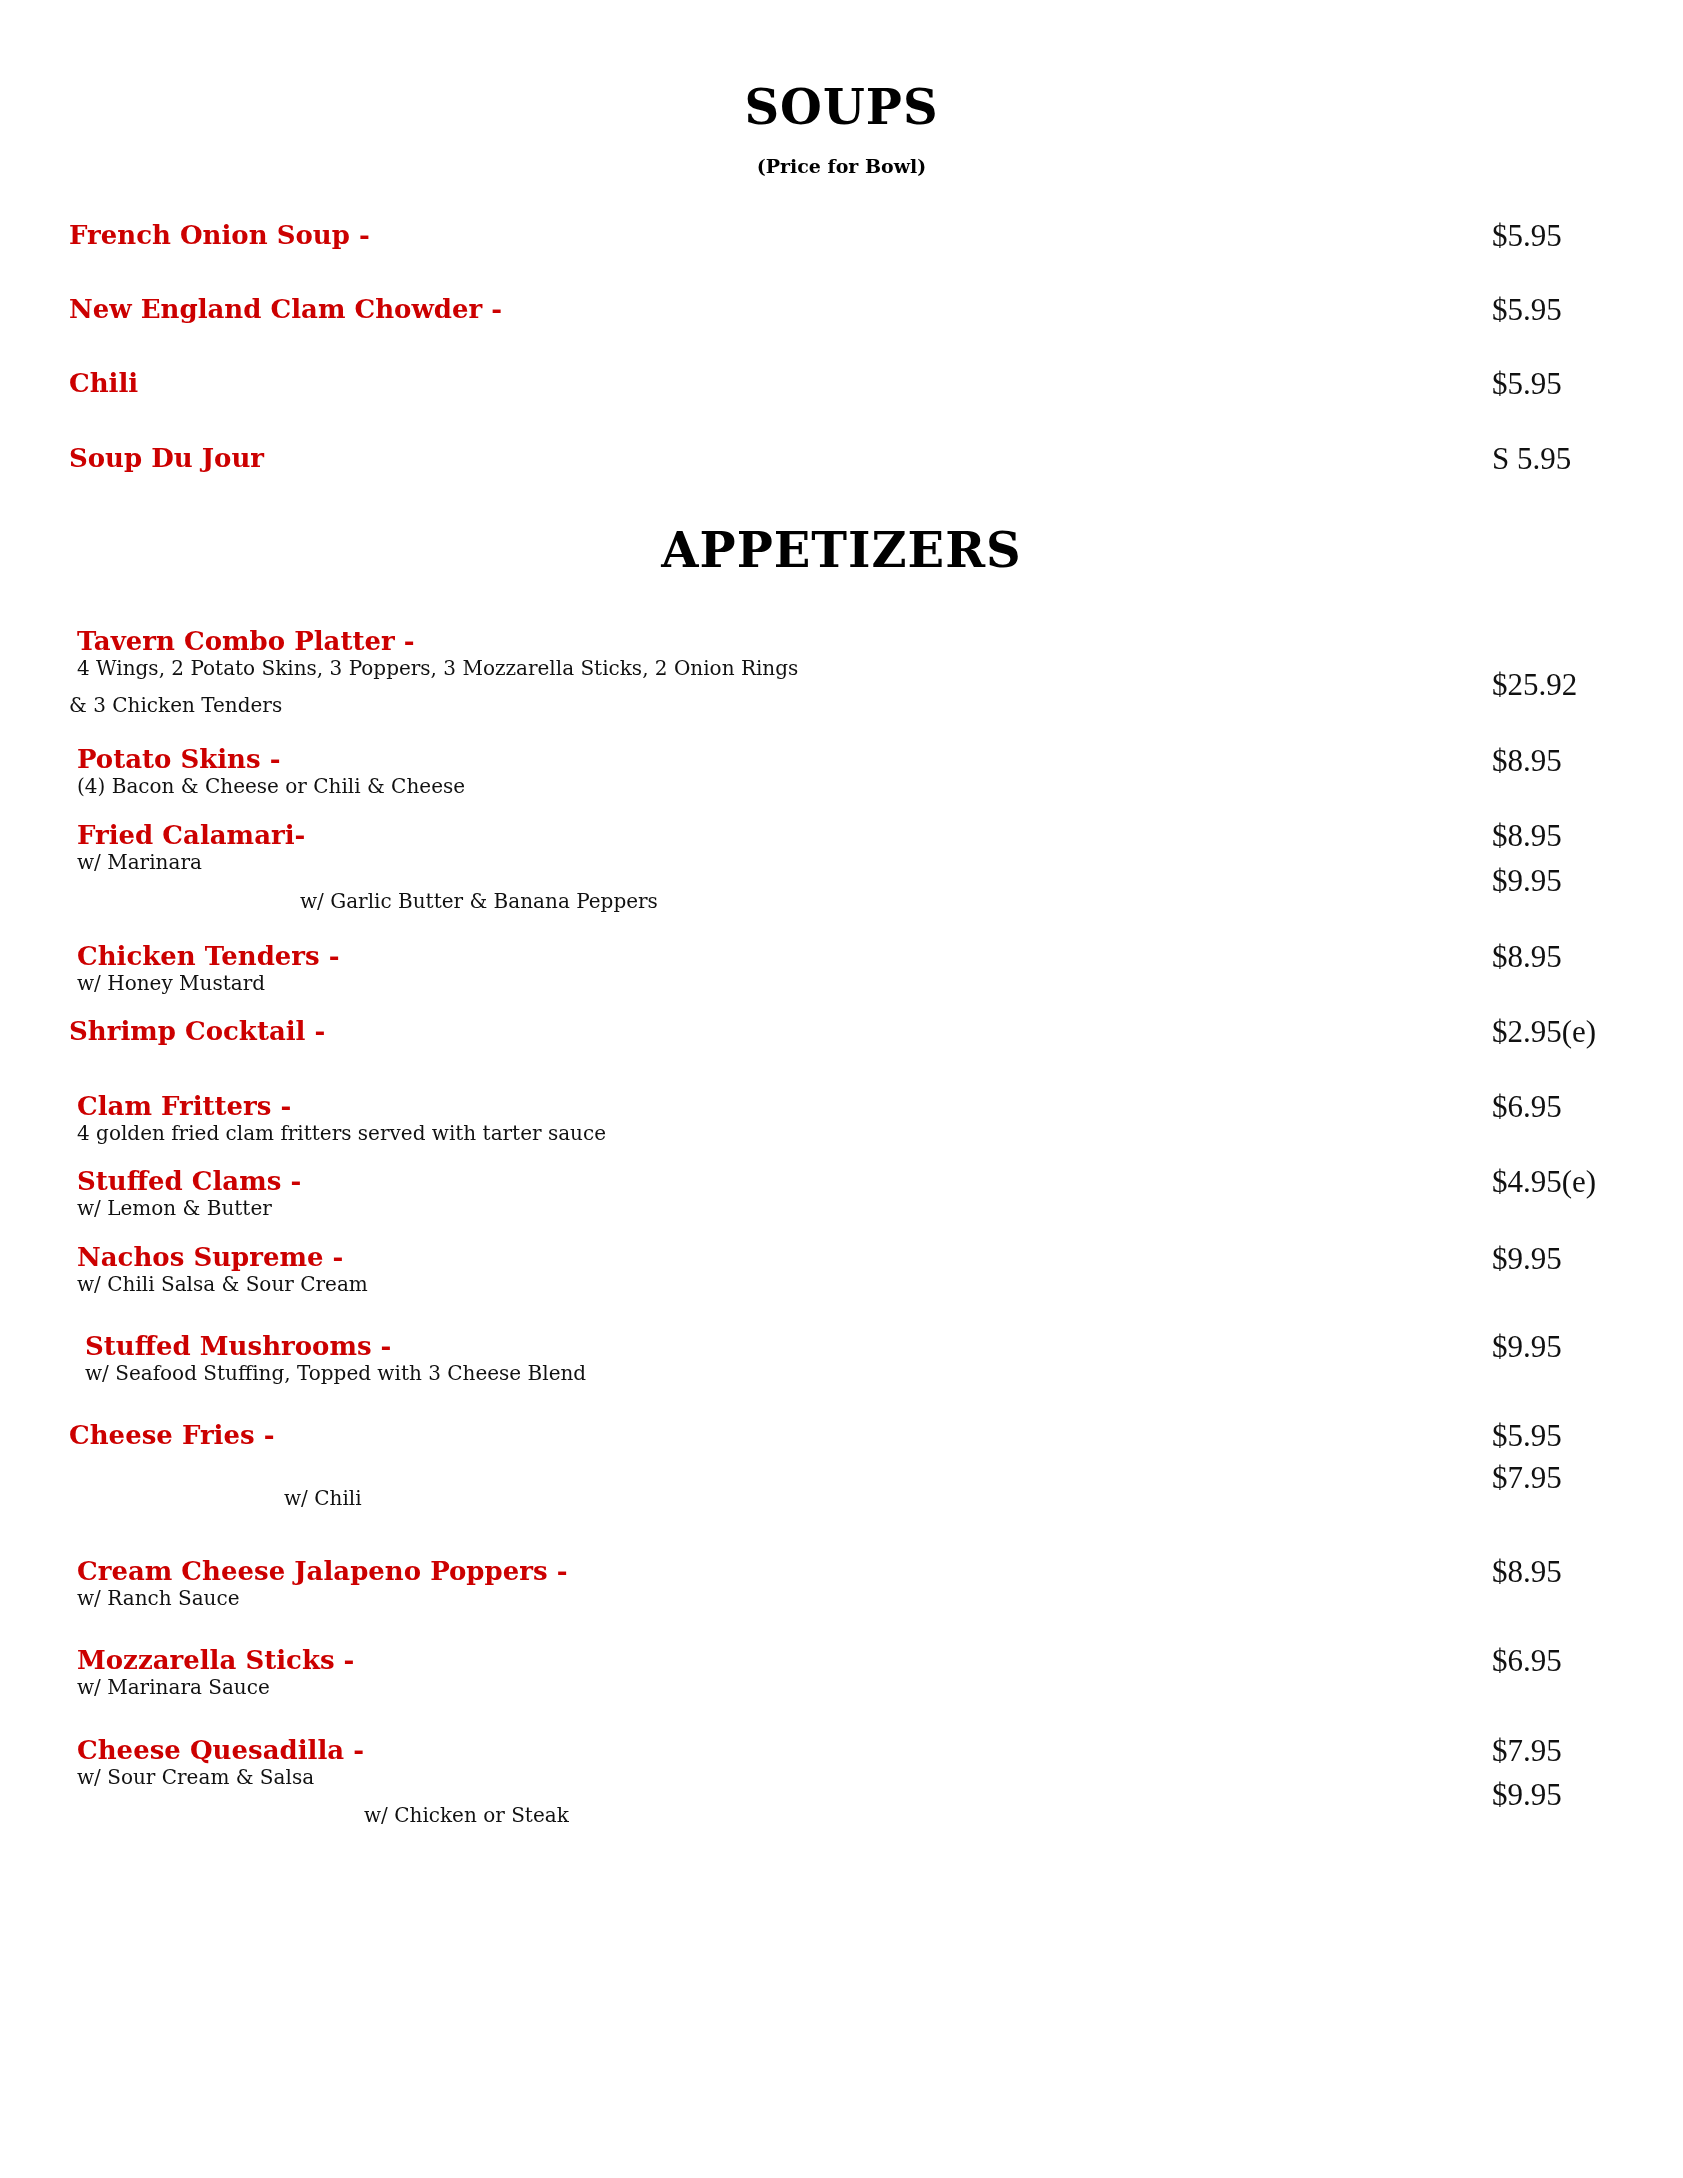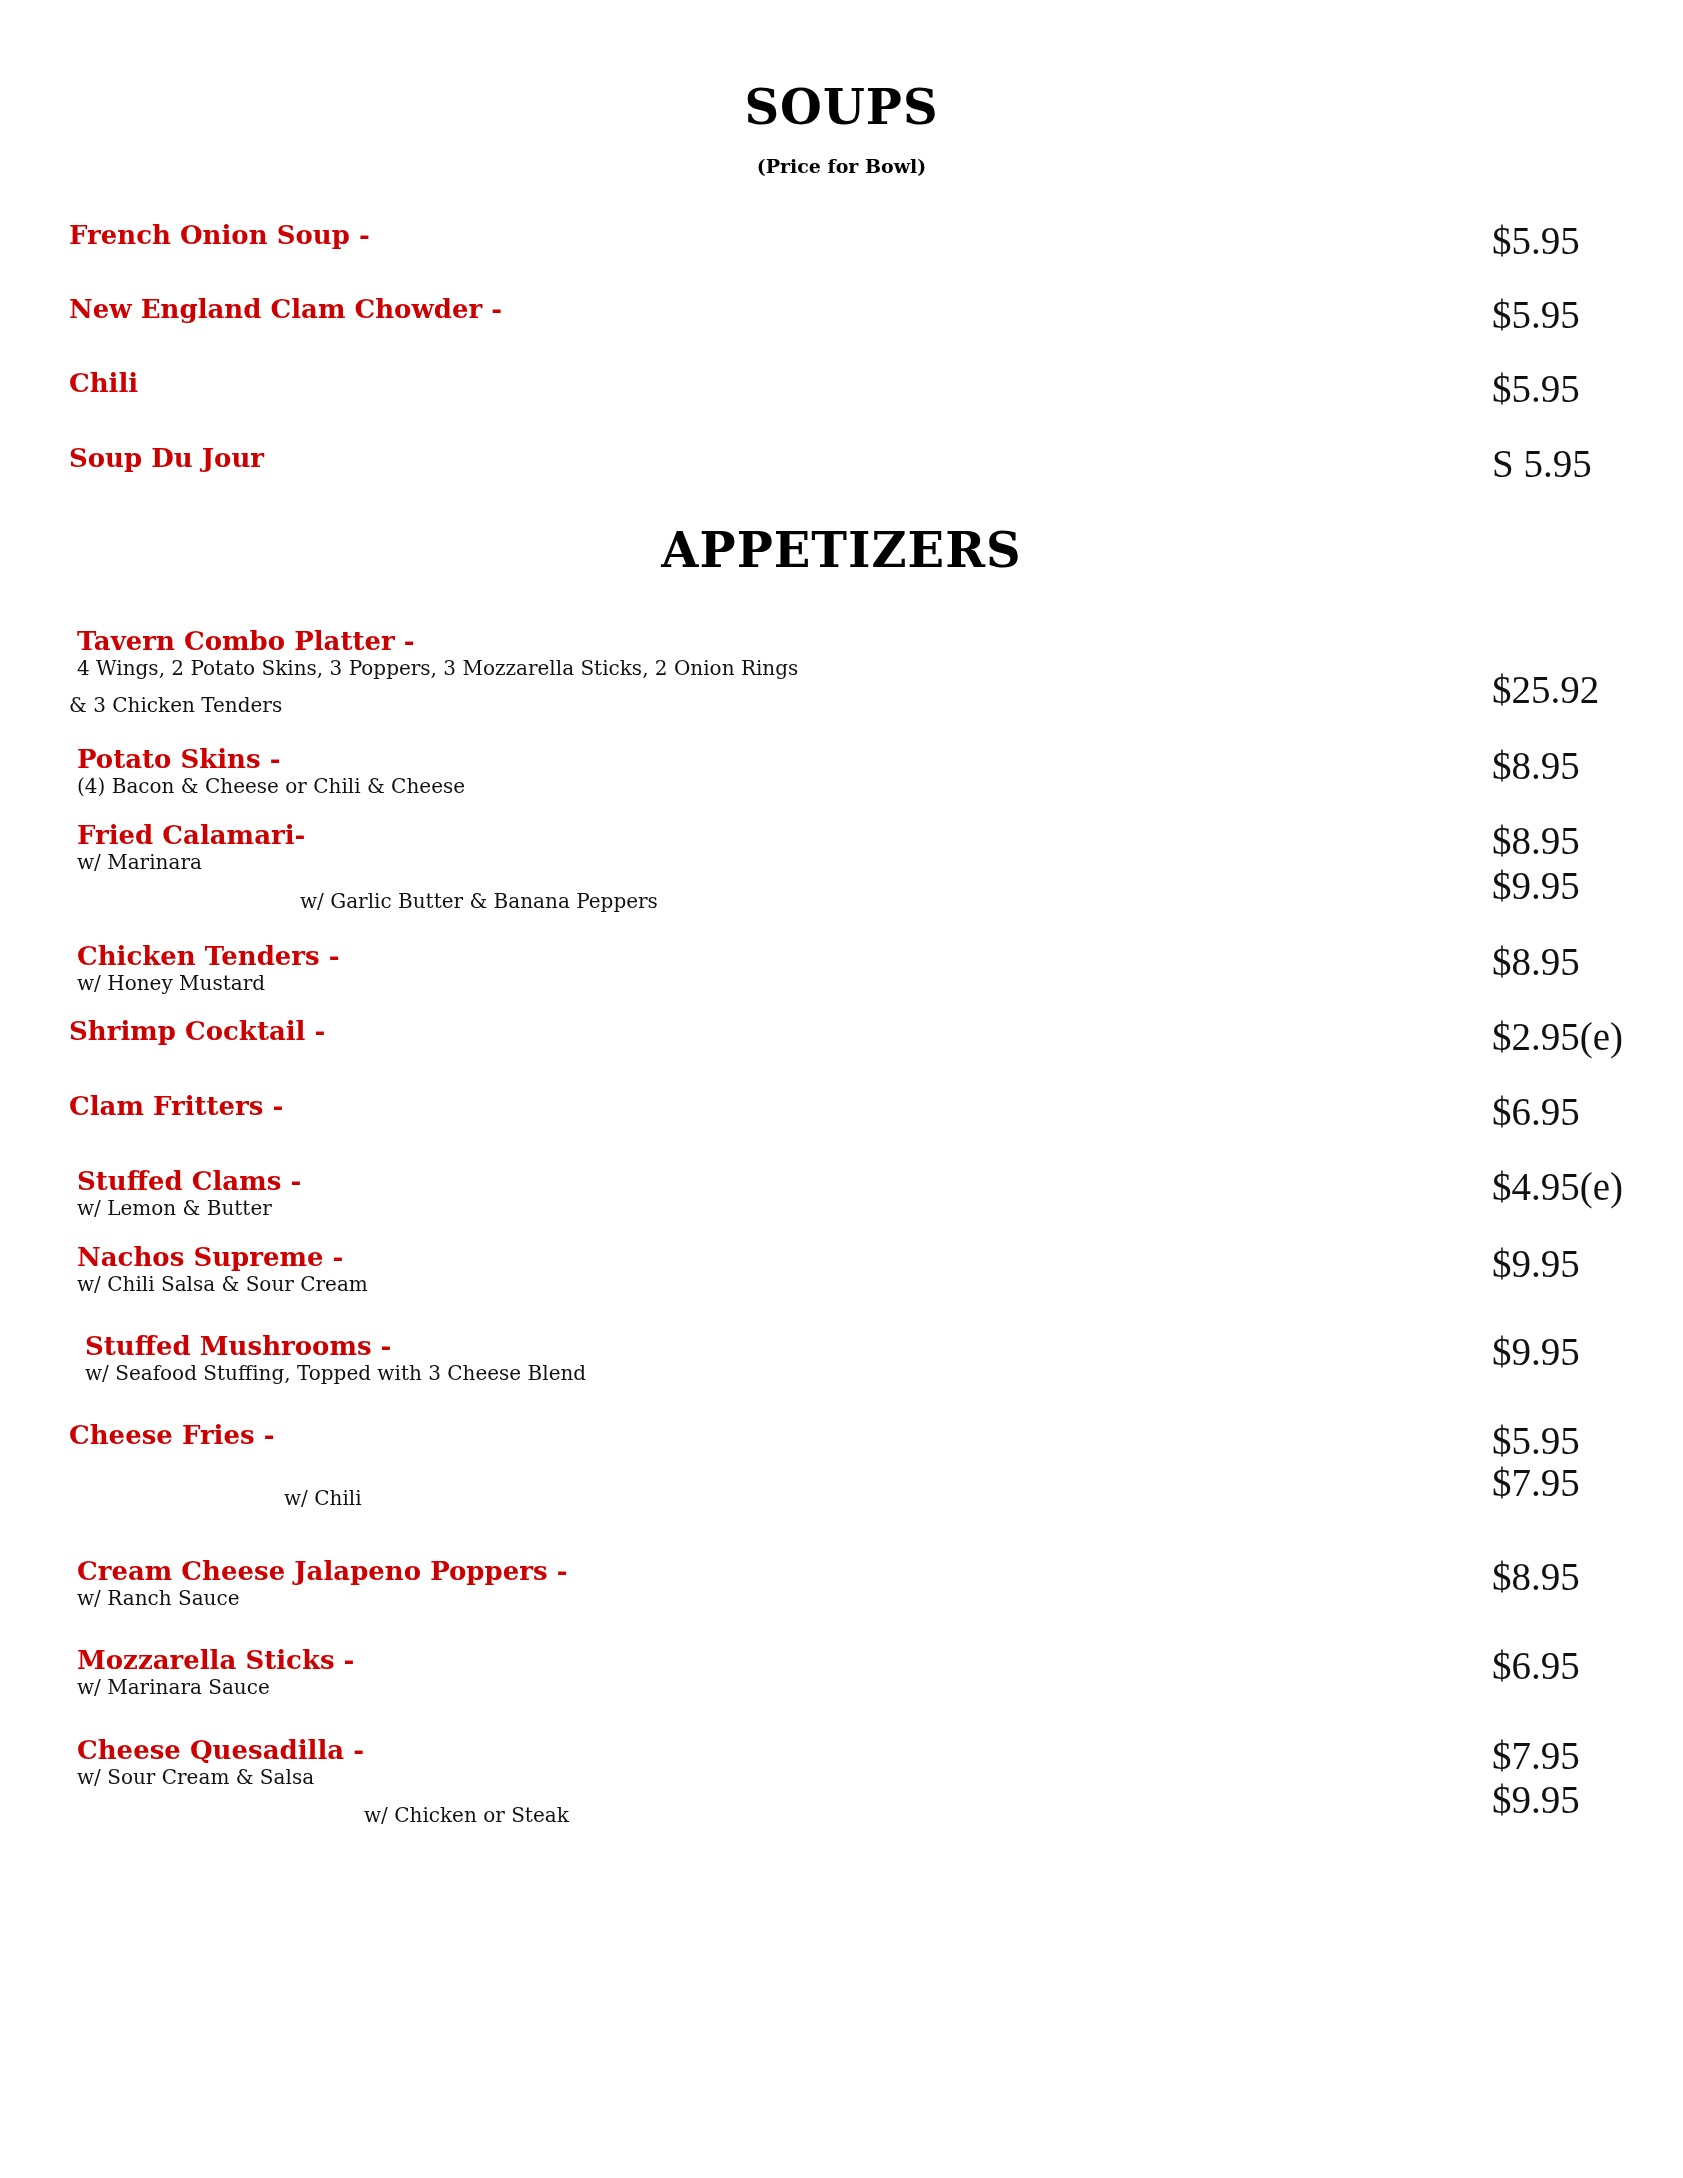--- a/index.html
+++ b/index.html
@@ -51,21 +51,21 @@
       flex: 1 1 auto;
       border-bottom: 3px dotted #222;
       margin: 0 0 6px 4px;
       height: 1px;
       align-self: flex-end;
     }
     .price {
       position: absolute;
       left: 1492px;
       font-family: "Liberation Serif", "DejaVu Serif", serif;
-      font-size: 39px;
+      font-size: 31px;
       color: #111;
       white-space: nowrap;
     }
     .sub .desc { margin-left: 0; margin-top: 24px; }
   </style>
 </head>
 <body>
 
 <div class="heading h-soups">SOUPS</div>
 <div class="heading h-note">(Price for Bowl)</div>
@@ -133,20 +133,21 @@
 <div class="price" style="top:939px">$8.95</div>
 
 <div class="row" style="top:1016px">
   <span class="name">Shrimp Cocktail -</span>
   <span class="leader" style="margin-left:10px"></span>
 </div>
 <div class="price" style="top:1014px">$2.95(e)</div>
 
 <div class="row" style="top:1091px">
   <span class="name">Clam Fritters -</span>
+  <span class="desc">4 golden fried clam fritters served with tarter sauce</span>
   <span class="leader"></span>
 </div>
 <div class="price" style="top:1089px">$6.95</div>
 
 <div class="row" style="top:1166px">
   <span class="name">Stuffed Clams -</span>
   <span class="desc">w/ Lemon &amp; Butter</span>
   <span class="leader"></span>
 </div>
 <div class="price" style="top:1164px">$4.95(e)</div>

